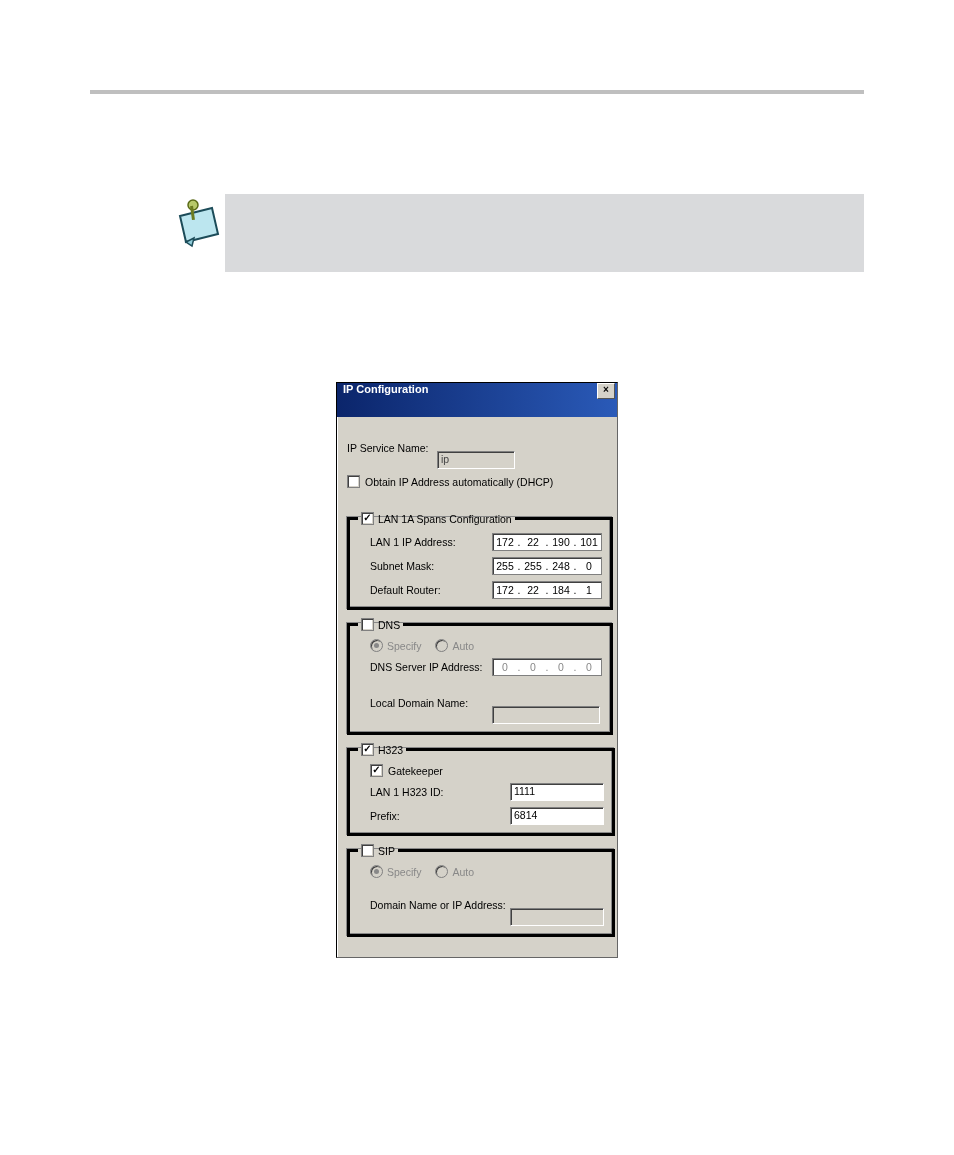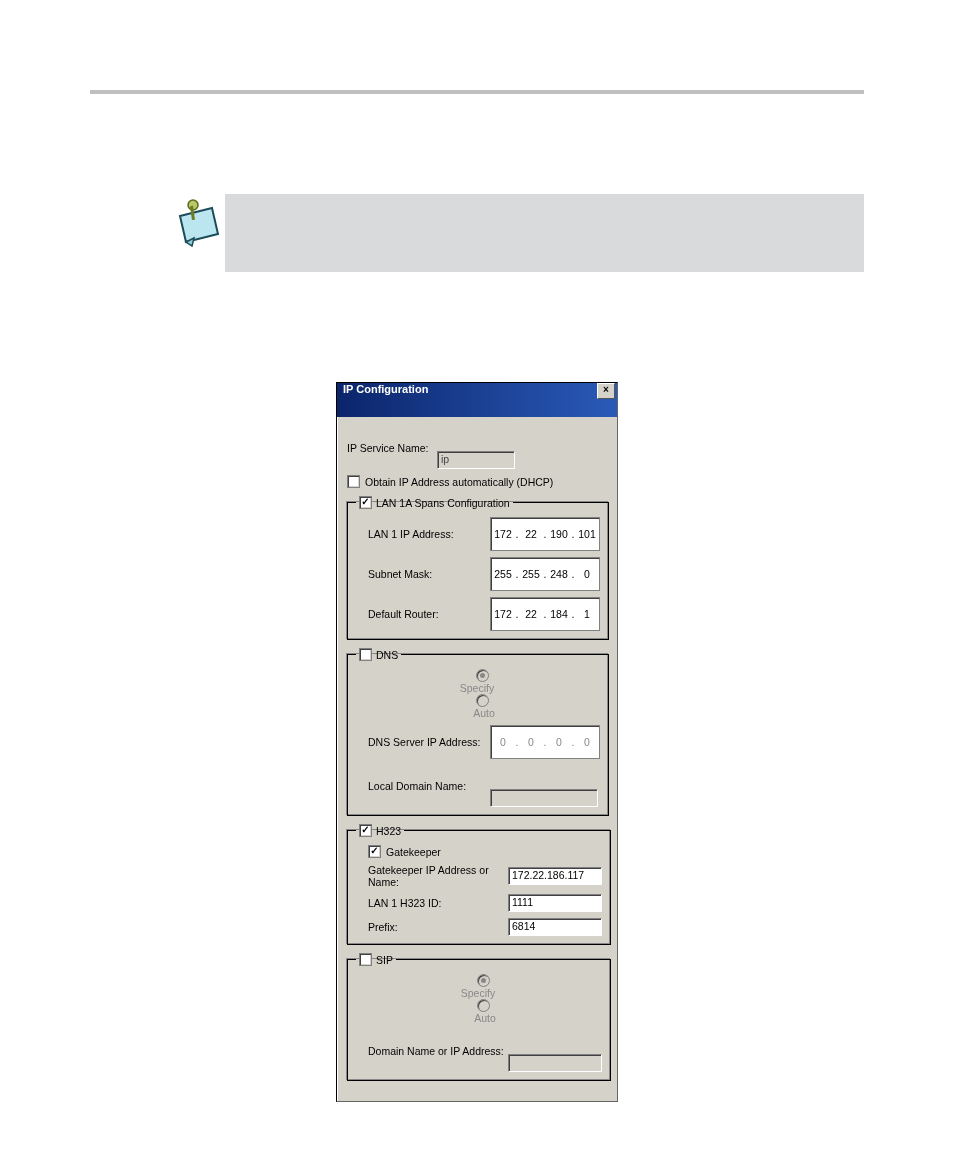--- a/index.html
+++ b/index.html
@@ -96,21 +96,21 @@
     margin-top: 24px;
   }
   .ipbox {
     display: flex;
     align-items: center;
     background: #fff;
     border: 1px solid #808080;
     box-shadow: inset 1px 1px 0 #404040, inset -1px -1px 0 #fff;
     height: 16px;
     width: 106px;
-    padding: 8px 1px;
+    padding: 0 1px;
     justify-content: space-between;
   }
   .ipbox.disabled {
     color: #888;
   }
   .ipbox span {
     text-align: center;
     width: 22px;
   }
   .ipbox .dot {
@@ -161,24 +161,23 @@
     border-radius: 50%;
   }
   .radio.disabled {
     background: #d5d2c9;
   }
   .radio.disabled.selected::after {
     background: #888;
   }
   .disabled-text {
     color: #888;
-    flex-direction: column;
   }
   fieldset.group {
-    border: 1px solid #000000;
+    border: 3px solid #000000;
     box-shadow: -1px -1px 0 #888, inset -1px -1px 0 #888;
     margin: 0 0 8px 0;
     padding: 8px 8px 8px 8px;
     position: relative;
   }
   fieldset.group > legend {
     padding: 0 3px;
     display: flex;
     align-items: center;
     font-size: 10.5px;
@@ -229,21 +228,21 @@
     <span class="spacer"></span>
     <div class="close-btn">×</div>
   </div>
   <div class="body">
 
     <div class="row">
       <label class="label-col" style="width:90px">IP Service Name:</label>
       <div class="textbox readonly" style="width:70px">ip</div>
     </div>
 
-    <div class="row" style="margin-bottom:8px;">
+    <div class="row" style="margin-bottom:24px;">
       <span class="checkbox"></span>
       <label>Obtain IP Address automatically (DHCP)</label>
     </div>
 
     <fieldset class="group">
       <legend>
         <span class="checkbox checked"></span>
         <span>LAN 1A Spans Configuration</span>
       </legend>
       <div class="inner-indent">
@@ -321,24 +320,20 @@
       <legend>
         <span class="checkbox checked"></span>
         <span>H323</span>
       </legend>
       <div class="inner-indent">
         <div class="row">
           <span class="checkbox checked"></span>
           <label>Gatekeeper</label>
         </div>
         <div class="row">
-          <label style="width:140px">Gatekeeper IP Address or Name:</label>
-          <div class="textbox" style="width:86px">172.22.186.117</div>
-        </div>
-        <div class="row">
           <label style="width:140px">LAN 1 H323 ID:</label>
           <div class="textbox" style="width:86px">1111</div>
         </div>
         <div class="row" style="margin-bottom:0">
           <label style="width:140px">Prefix:</label>
           <div class="textbox" style="width:86px">6814</div>
         </div>
       </div>
     </fieldset>
 

